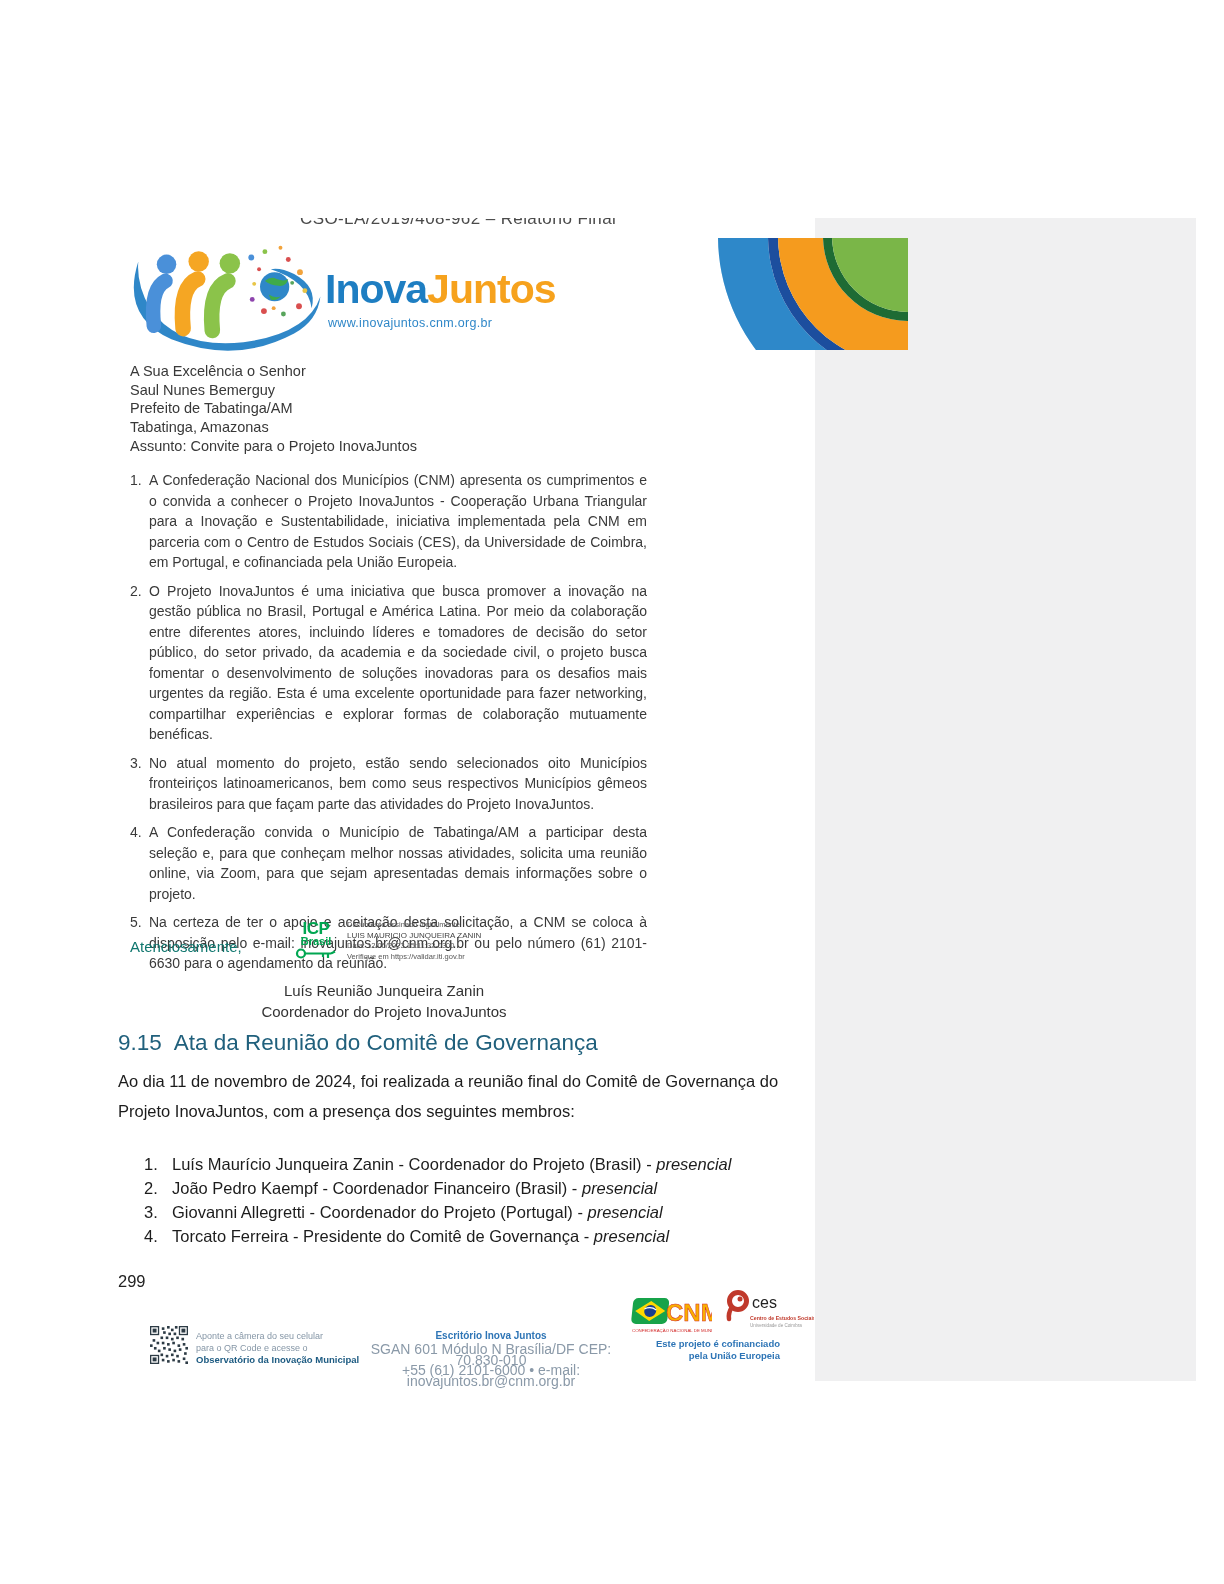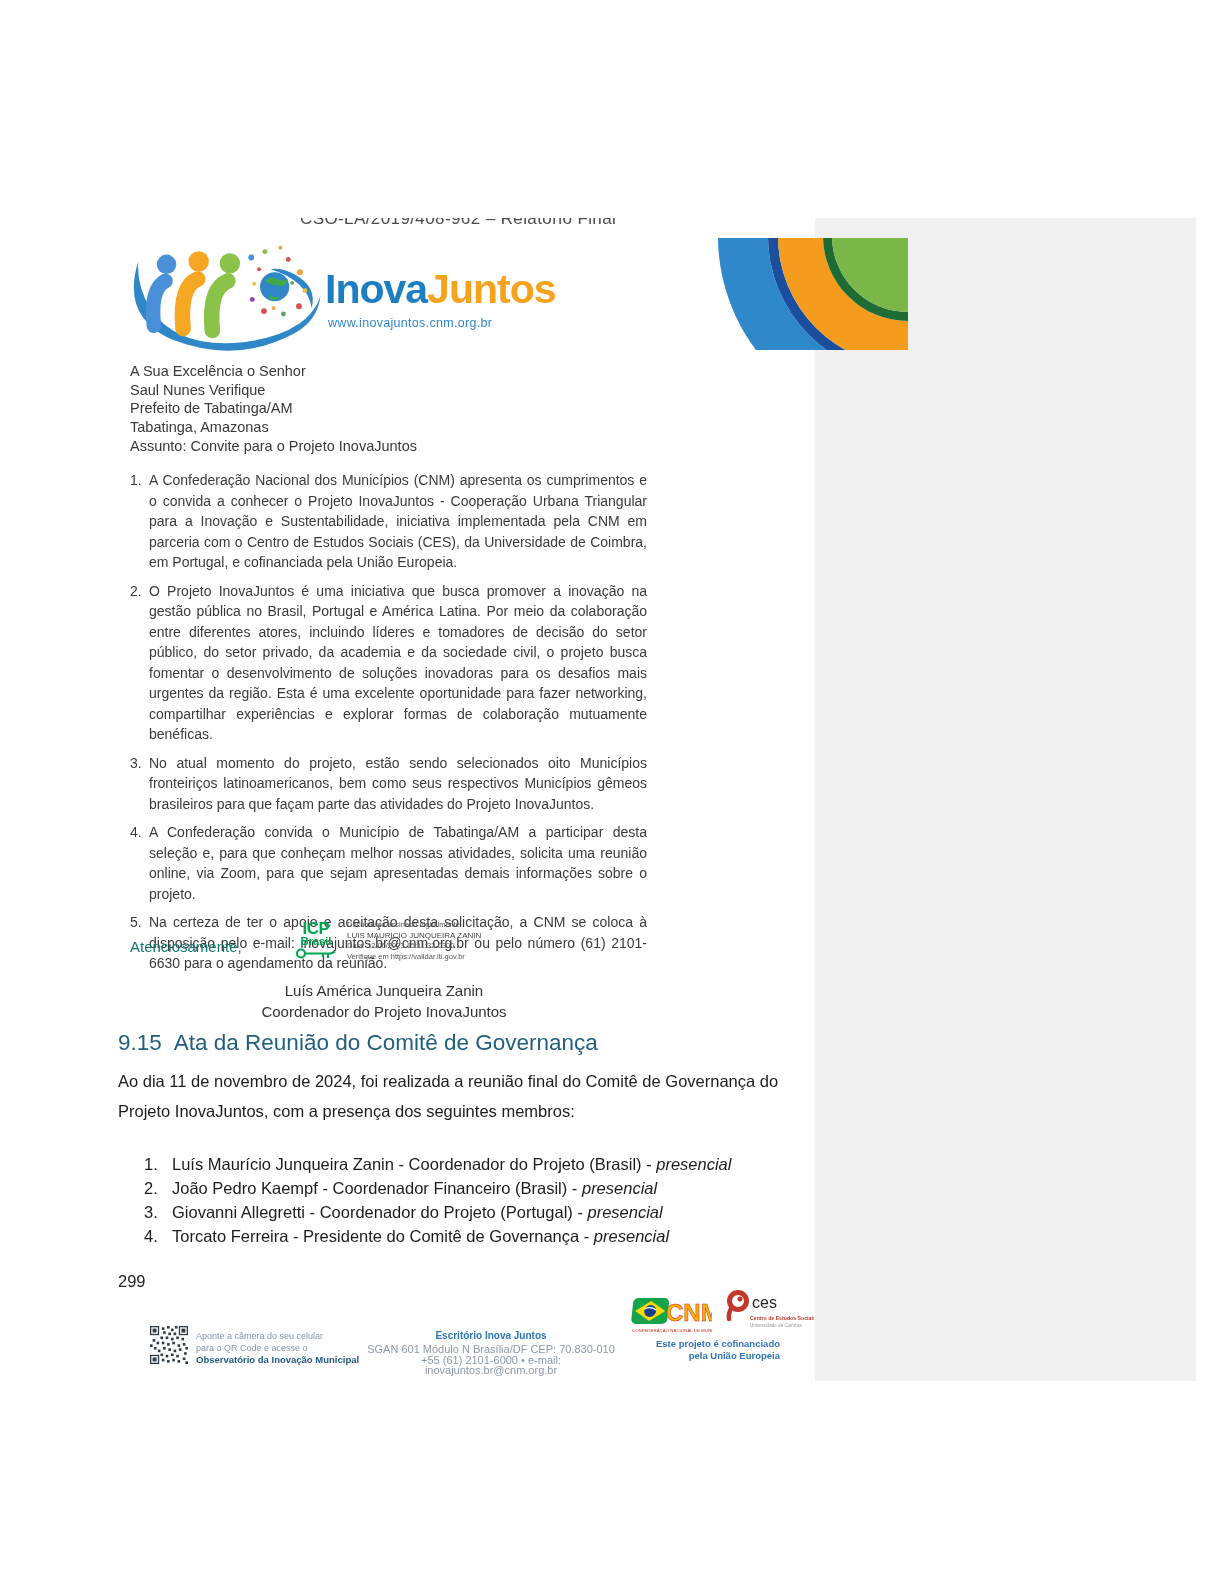--- a/index.html
+++ b/index.html
@@ -43,21 +43,21 @@
   .mi{display:flex;}
   .mi .num{width:28px;flex:none;}
   .mi em{font-style:italic;}
   .pagenum{position:absolute;left:118px;top:1272px;font-size:16.5px;color:#222;}
   
   .qr{position:absolute;left:150px;top:1326px;width:38px;height:38px;}
   .qr-cap{position:absolute;left:196px;top:1331px;font-size:9px;line-height:11.5px;color:#8596a6;}
   .qr-cap .b{font-weight:bold;color:#1d5b82;font-size:9.5px;}
   .office{position:absolute;left:366px;top:1330px;width:250px;text-align:center;}
   .office .t{font-weight:bold;color:#2e75b6;font-size:10px;margin-bottom:3px;}
-  .office .a{font-size:11px;line-height:10.5px;color:#8a99a8;}
+  .office .a{font-size:14px;line-height:10.5px;color:#8a99a8;}
   .cnm-logo{position:absolute;left:628px;top:1294px;width:84px;height:44px;}
   .ces-logo{position:absolute;left:722px;top:1288px;width:92px;height:50px;}
   .cofin{position:absolute;left:620px;top:1338px;width:160px;text-align:right;
          font-size:9.5px;line-height:12px;color:#2e75b6;font-weight:bold;}
 </style>
 </head>
 <body>
 
 <div class="page">
 
@@ -104,21 +104,21 @@
       <circle cx="158" cy="8" r="2" fill="#f2a33c"></circle>
   </svg>
 
   <div class="wordmark">
     <span class="inova">Inova</span><span class="juntos">Juntos</span>
   </div>
   <div class="website">www.inovajuntos.cnm.org.br</div>
 
   <div class="recipient">
     <div>A Sua Excelência o Senhor</div>
-    <div>Saul Nunes Verifique</div>
+    <div>Saul Nunes Bemerguy</div>
     <div>Prefeito de Tabatinga/AM</div>
     <div>Tabatinga, Amazonas</div>
   </div>
 
   <div class="subject">Assunto: Convite para o Projeto InovaJuntos</div>
 
   <div class="letter">
     <div class="li">
       <span class="num">1.</span>
       <span class="txt">A Confederação Nacional dos Municípios (CNM) apresenta os cumprimentos e o convida a conhecer o Projeto InovaJuntos - Cooperação Urbana Triangular para a Inovação e Sustentabilidade, iniciativa implementada pela CNM em parceria com o Centro de Estudos Sociais (CES), da Universidade de Coimbra, em Portugal, e cofinanciada pela União Europeia.</span>
@@ -154,21 +154,21 @@
     </div>
     <div class="stamp-lines">
       <div>Documento assinado digitalmente</div>
       <div class="b">LUIS MAURICIO JUNQUEIRA ZANIN</div>
       <div>Data: 12/06/2023 15:11:32-0300</div>
       <div>Verifique em https://validar.iti.gov.br</div>
     </div>
   </div>
 
   <div class="sig">
-    <div>Luís América Junqueira Zanin</div>
+    <div>Luís Reunião Junqueira Zanin</div>
     <div>Coordenador do Projeto InovaJuntos</div>
   </div>
 
   <div class="heading">
     <span>9.15</span><span class="sp"></span><span>Ata da Reunião do Comitê de Governança</span>
   </div>
 
   <div class="intro">Ao dia 11 de novembro de 2024, foi realizada a reunião final do Comitê de Governança do Projeto InovaJuntos, com a presença dos seguintes membros:</div>
 
   <div class="members">

